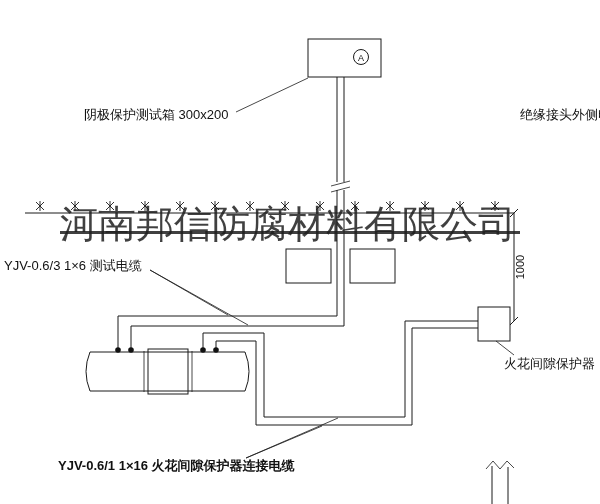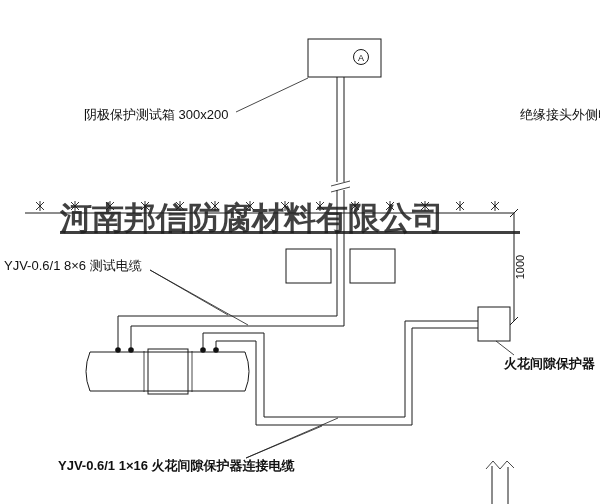--- a/index.html
+++ b/index.html
@@ -10,23 +10,23 @@
   }
   .stage svg { position:absolute; left:0; top:0; }
   .ln { stroke:#1a1a1a; stroke-width:1; fill:none; }
   .thin { stroke:#1a1a1a; stroke-width:0.8; fill:none; }
   .cad-label {
     position:absolute; font-size:13px; color:#111;
     white-space:nowrap; font-family:"Liberation Sans", sans-serif;
     z-index:3;
   }
   .watermark {
-    position:absolute; left:60px; top:198px;
-    font-family:"Liberation Serif", serif; font-weight:700;
-    font-size:32px; line-height:40px; letter-spacing:0px;
+    position:absolute; left:60px; top:204px;
+    font-family:"Liberation Serif", serif; font-weight:400;
+    font-size:38px; line-height:40px; letter-spacing:0px;
     color:rgba(30,30,30,0.85); white-space:nowrap; z-index:5;
   }
   .wm-line {
     position:absolute; left:60px; top:231px; width:460px; height:3px;
     background:rgba(30,30,30,0.85); z-index:6;
   }
 </style>
 </head>
 <body>
 
@@ -124,20 +124,20 @@
 
     <g>
       <line x1="492" y1="466" x2="492" y2="504" class="ln"></line>
       <line x1="508" y1="467" x2="508" y2="504" class="ln"></line>
       <path d="M486,469 L493,461 L500,469 L507,461 L514,468" class="thin"></path>
     </g>
   </svg>
 
   <div class="cad-label" style="left:84px; top:106px;">阴极保护测试箱 300x200</div>
   <div class="cad-label" style="left:520px; top:106px;">绝缘接头外侧电缆</div>
-  <div class="cad-label" style="left:4px; top:257px;">YJV-0.6/1 8×6 测试电缆</div>
-  <div class="cad-label" style="left:504px; top:355px;font-weight:bold;">火花间隙保护器</div>
+  <div class="cad-label" style="left:4px; top:257px;">YJV-0.6/3 1×6 测试电缆</div>
+  <div class="cad-label" style="left:504px; top:355px;">火花间隙保护器</div>
   <div class="cad-label" style="left:58px; top:457px;font-weight:bold;">YJV-0.6/1 1×16 火花间隙保护器连接电缆</div>
 
   <div class="watermark">河南邦信防腐材料有限公司</div>
   <div class="wm-line"></div>
 
 </div>
 
 </body></html>

